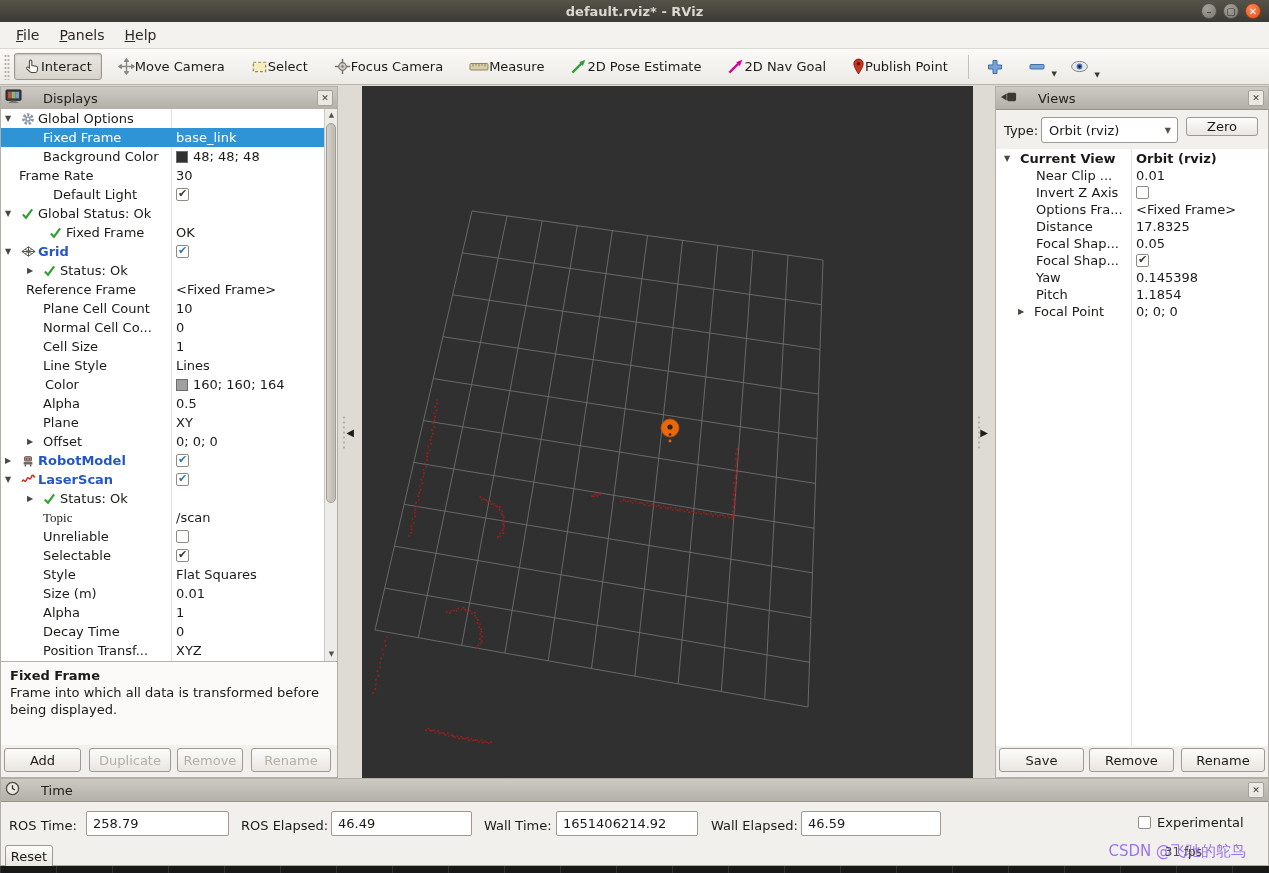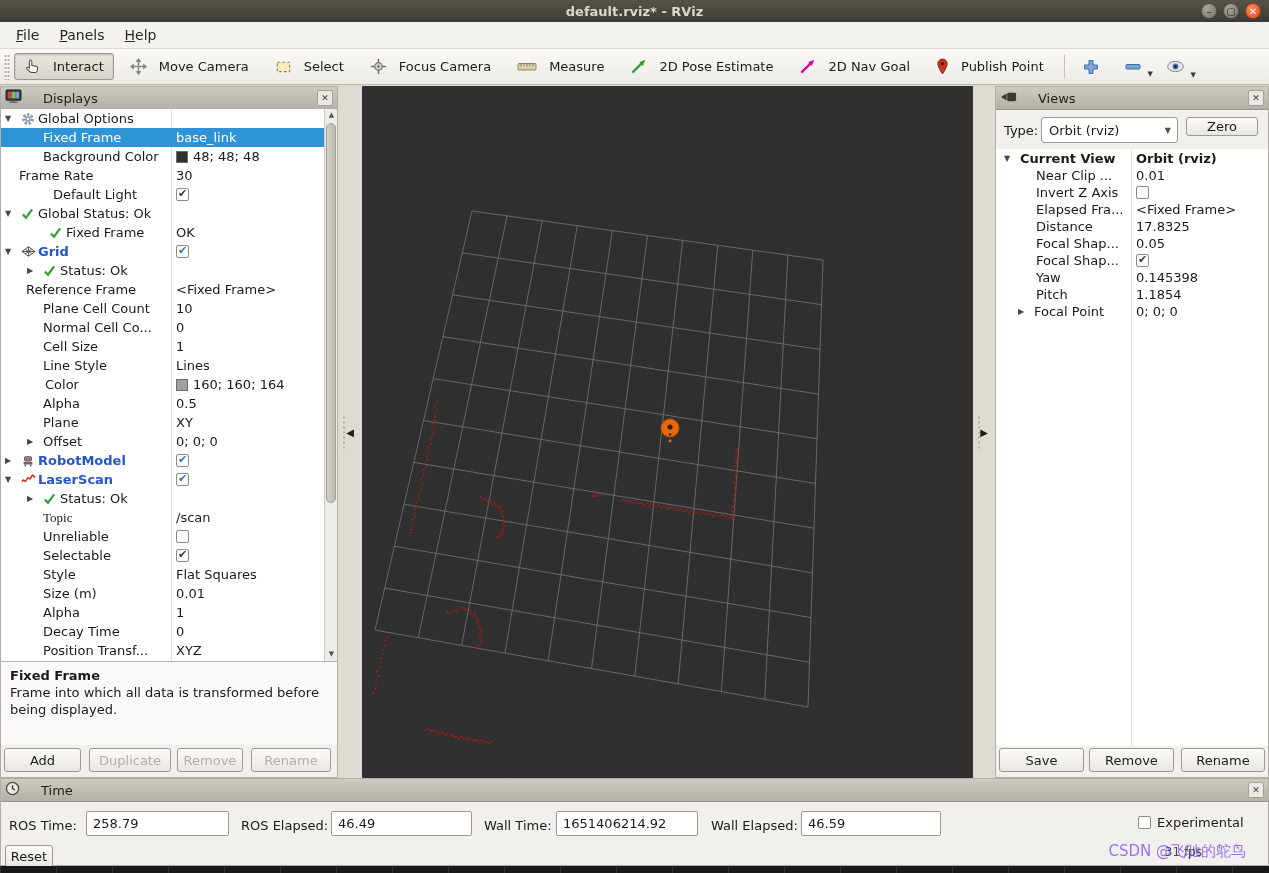--- a/index.html
+++ b/index.html
@@ -18,21 +18,21 @@
   .menubar{position:absolute;left:0;top:22px;width:1269px;height:27px;background:#f4f2ef;
     border-bottom:1px solid #dcd8d2;display:flex;align-items:center;padding-left:6px;box-sizing:border-box}
   .menu-item{font-size:14px;color:#2b2824;padding:3px 10px;border-radius:2px}
   .menu-item u{text-decoration:underline}
   
   .toolbar{position:absolute;left:0;top:49px;width:1269px;height:36px;
     background:linear-gradient(#fbfaf8,#eceae5);border-bottom:1px solid #b7b3ad;
     display:flex;align-items:center;padding-left:4px;box-sizing:border-box}
   .grip{width:6px;height:26px;margin-right:4px;
     background-image:radial-gradient(circle,#b3afa8 1px,transparent 1.2px);background-size:3px 4px}
-  .tool{display:flex;align-items:center;gap:12px;font-size:13px;color:#1d1b17;
+  .tool{display:flex;align-items:center;gap:0;font-size:13px;color:#1d1b17;
     padding:4px 9px;margin-right:6px;border:1px solid transparent;border-radius:3px;white-space:nowrap}
   .tool.active{background:linear-gradient(#e9e6e1,#d8d4cd);border-color:#9b978f;box-shadow:inset 0 1px 2px rgba(0,0,0,.18)}
   .tool .ic{display:inline-flex}
   .tbar-sep{width:1px;height:24px;background:#c6c2bb;margin:0 10px 0 4px}
   .tbar-icon-btn{position:relative;padding:3px 7px;margin-right:10px;display:inline-flex}
   .dd-caret{position:absolute;right:-4px;bottom:-3px;font-size:7px;color:#3a3833}
   
   .main{position:absolute;left:0;top:85px;width:1269px;height:693px;background:#dedad4}
   .panel{position:absolute;background:#f2f0ec;border:1px solid #b2aea7;box-sizing:border-box}
   .panel-head{height:22px;background:linear-gradient(#cdc9c3,#b3afa9);border-bottom:1px solid #999489;
@@ -833,21 +833,21 @@
         <div class="trow" style="top: 34px; height: 17px; position: absolute; left: 0px; right: 0px;">
           <div class="lab-cell" style="width: 135px; padding-left: 40px;">
             <span>Invert Z Axis</span>
           </div>
           <div class="val-cell" style="left: 136px; right: 0px;">
             <span class="cb"></span>
           </div>
         </div>
         <div class="trow" style="top: 51px; height: 17px; position: absolute; left: 0px; right: 0px;">
           <div class="lab-cell" style="width: 135px; padding-left: 40px;">
-            <span>Elapsed Fra...</span>
+            <span>Options Fra...</span>
           </div>
           <div class="val-cell" style="left: 136px; right: 0px;">
             <span>&lt;Fixed Frame&gt;</span>
           </div>
         </div>
         <div class="trow" style="top: 68px; height: 17px; position: absolute; left: 0px; right: 0px;">
           <div class="lab-cell" style="width: 135px; padding-left: 40px;">
             <span>Distance</span>
           </div>
           <div class="val-cell" style="left: 136px; right: 0px;">

